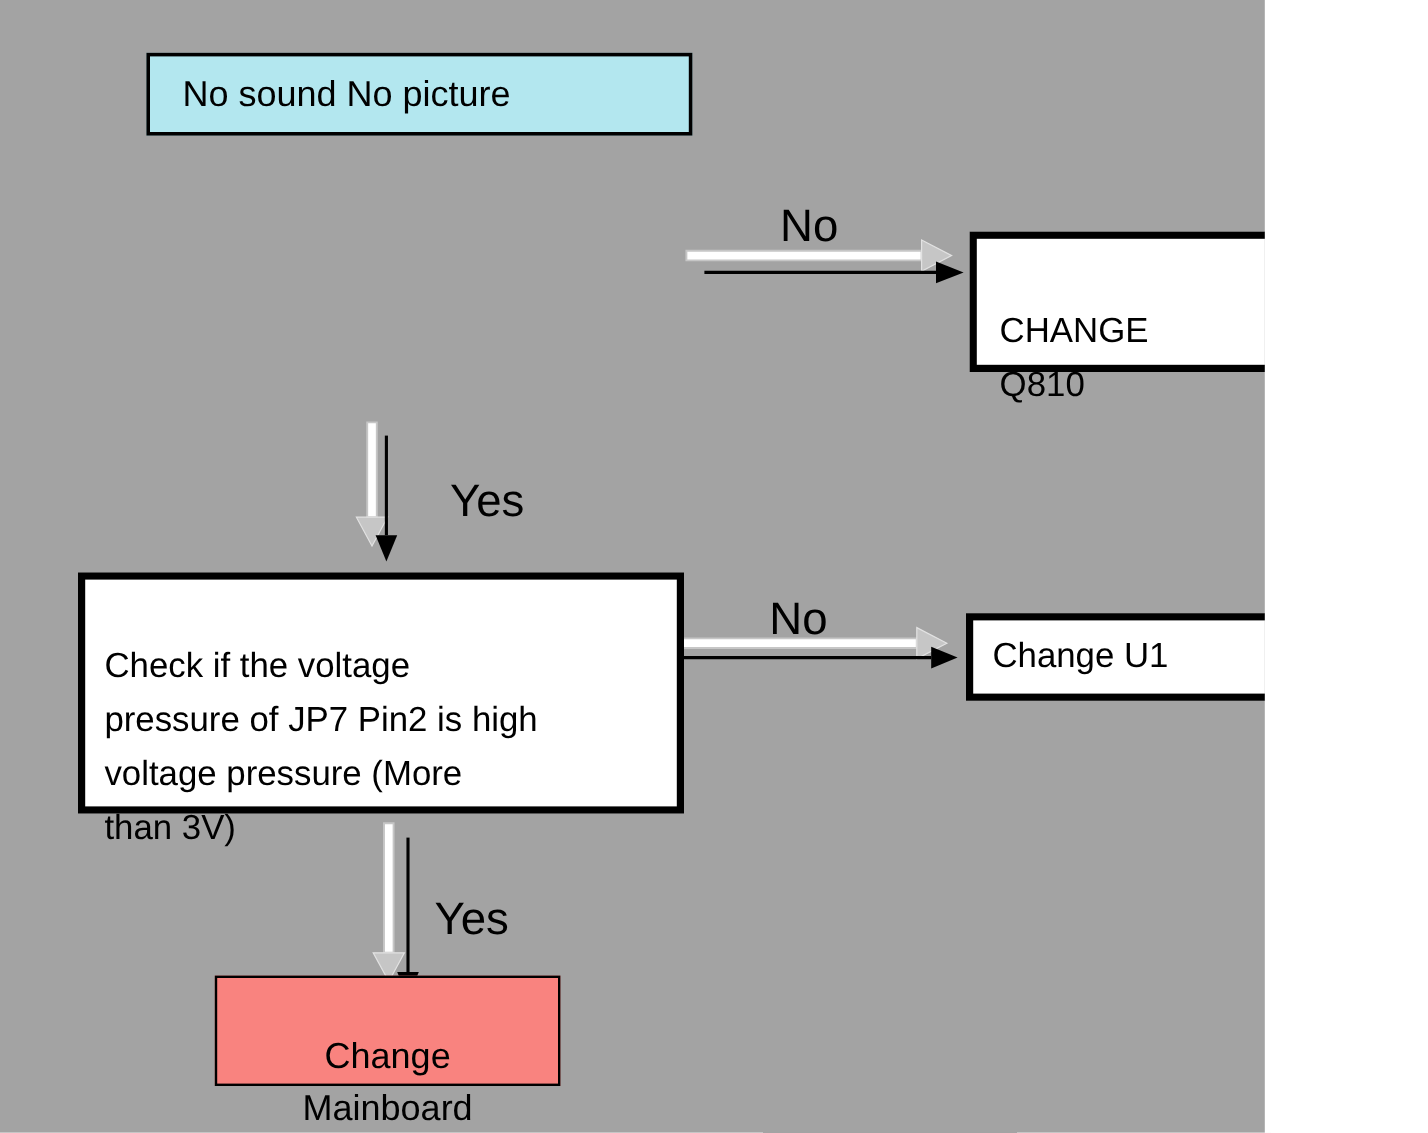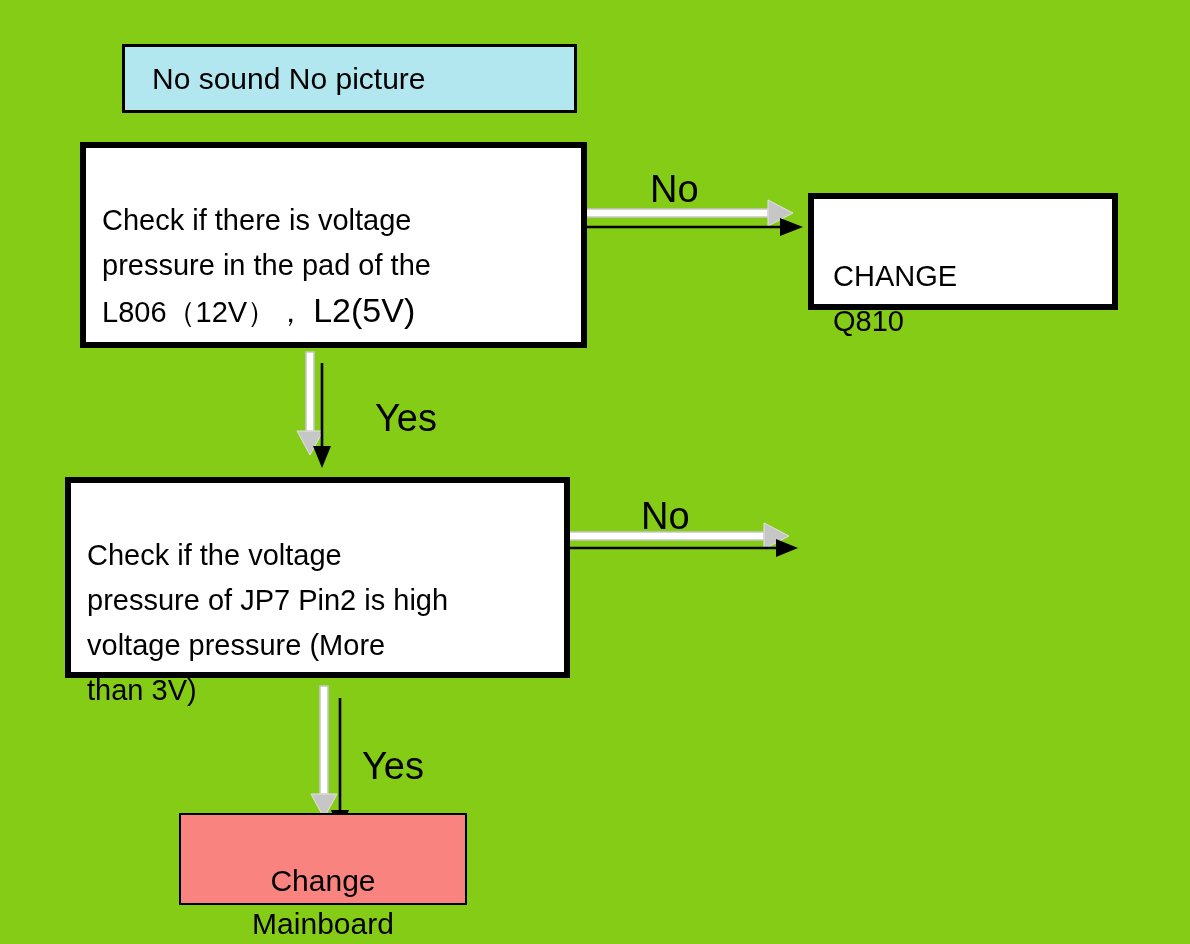--- a/index.html
+++ b/index.html
@@ -4,23 +4,23 @@
 <style>
   html, body {
     margin: 0;
     padding: 0;
     background: #ffffff;
     font-family: "Liberation Sans", sans-serif;
     color: #000;
   }
   #canvas {
     position: relative;
-    width: 1190px;
+    width: 1054px;
     height: 944px;
-    background: #84cc16;
+    background: #a3a3a3;
     overflow: hidden;
   }
   .node {
     position: absolute;
     box-sizing: border-box;
     background: #ffffff;
     border: 6px solid var(--border-color, #000);
     font-size: 29px;
     line-height: 45px;
     white-space: pre-line;
@@ -129,38 +129,36 @@
       <polygon class="shadow-head" points="311,794 337,794 324,818"></polygon>
       <line class="arrow-line" x1="340" y1="698" x2="340" y2="810"></line>
       <polygon class="arrow-head" points="331,810 349,810 340,832"></polygon>
     </g>
   </svg>
 
   <div id="title-box" class="node">
     <span>No sound No picture</span>
   </div>
 
-  <div id="step1-box" class="node">
-    <span>Check if there is voltage
-pressure in the pad of the</span>
-    <div><span>L806（12V）， </span><span class="l2-big">L2(5V)</span></div>
-  </div>
 
   <div id="q810-box" class="node">
     <span>CHANGE
 Q810</span>
   </div>
 
   <div id="step2-box" class="node">
     <span>Check if the voltage
 pressure of JP7 Pin2 is high
 voltage pressure (More
 than 3V)</span>
   </div>
 
+  <div id="u1-box" class="node">
+    <span>Change U1</span>
+  </div>
 
   <div id="mainboard-box" class="node">
     <span>Change
 Mainboard</span>
   </div>
 
   <div id="label-no-1" class="edge-label">No</div>
   <div id="label-yes-1" class="edge-label">Yes</div>
   <div id="label-no-2" class="edge-label">No</div>
   <div id="label-yes-2" class="edge-label">Yes</div>

